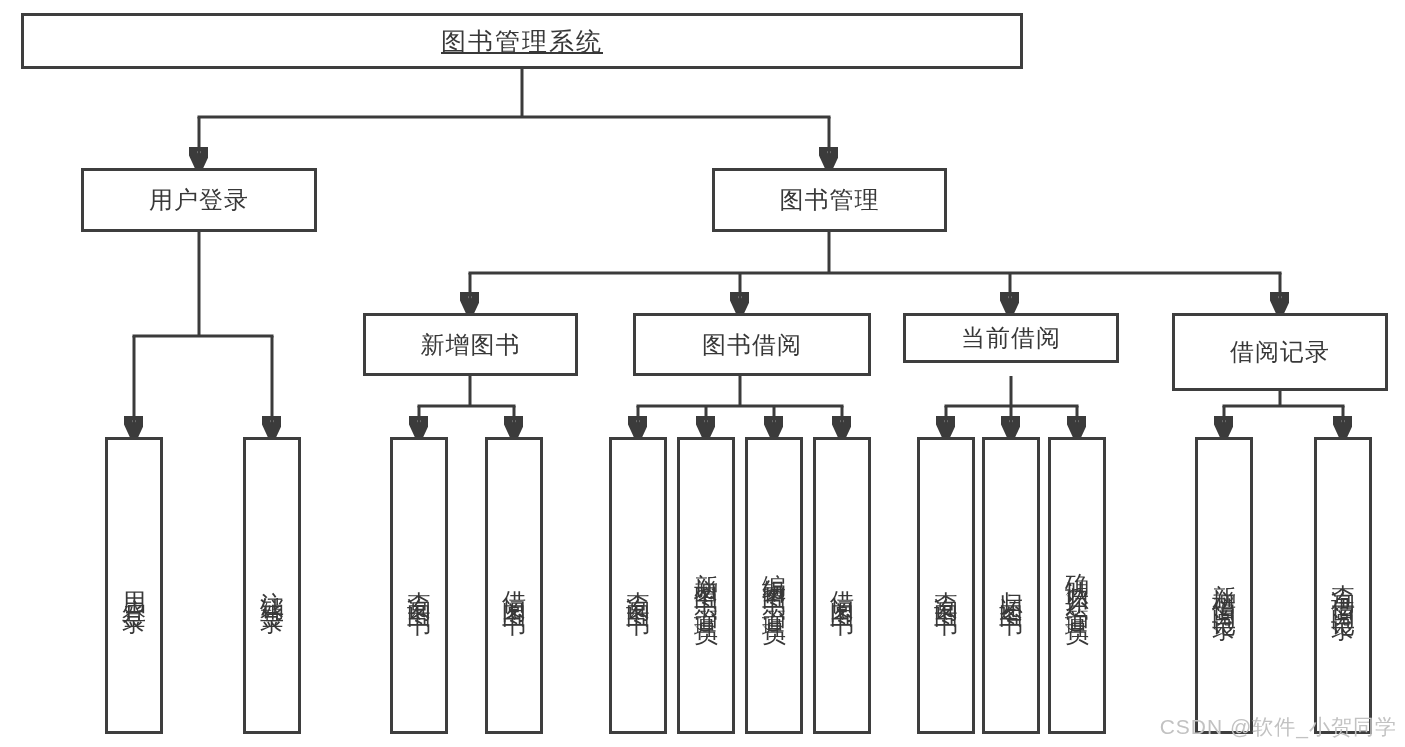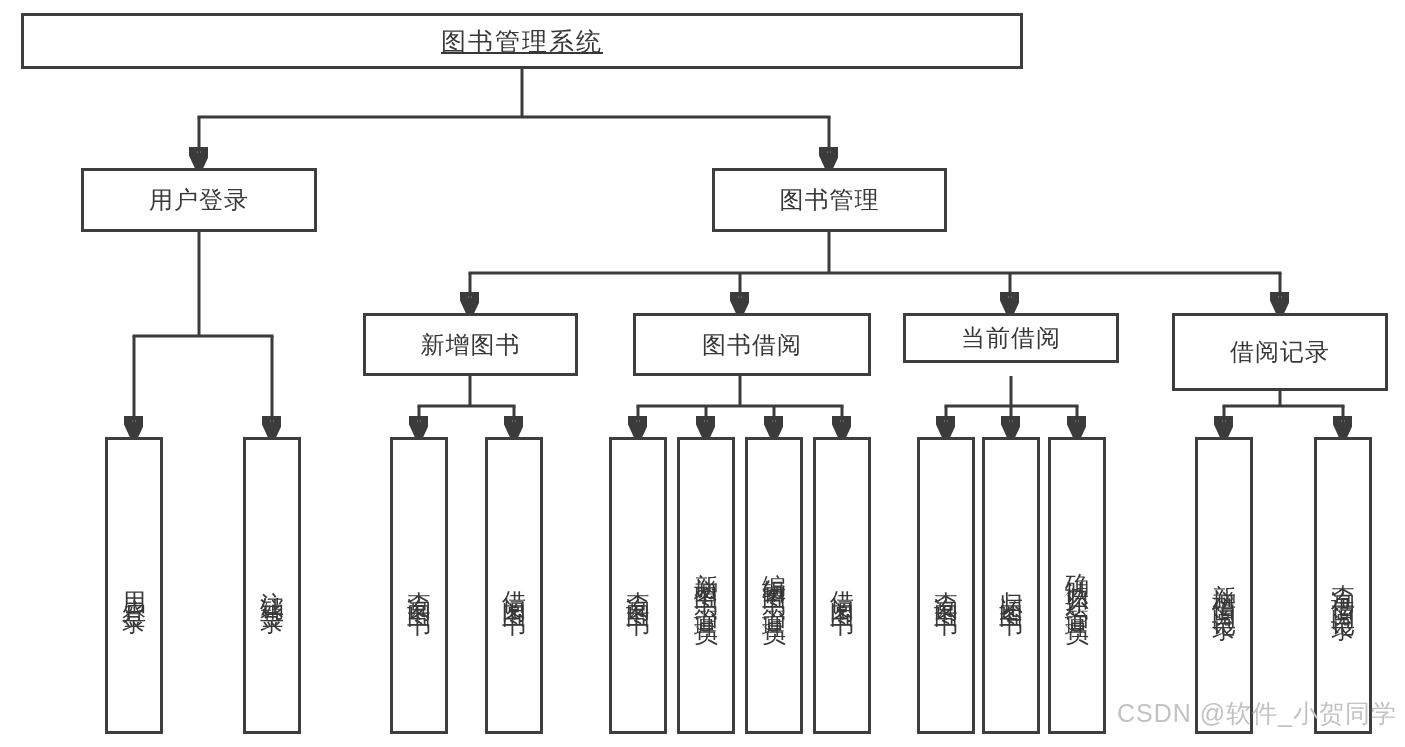--- a/index.html
+++ b/index.html
@@ -51,22 +51,22 @@
     writing-mode: vertical-rl;
     text-orientation: mixed;
     font-size: 24px;
     letter-spacing: 7px;
     line-height: 1;
     white-space: nowrap;
   }
   .watermark {
     position: absolute;
     right: 8px;
-    bottom: 17px;
-    font-size: 25px;
+    bottom: 6px;
+    font-size: 21px;
     letter-spacing: 1px;
     color: #c2c2c2;
     white-space: nowrap;
   }
 </style>
 </head>
 <body>
 
 <div class="canvas">
 

